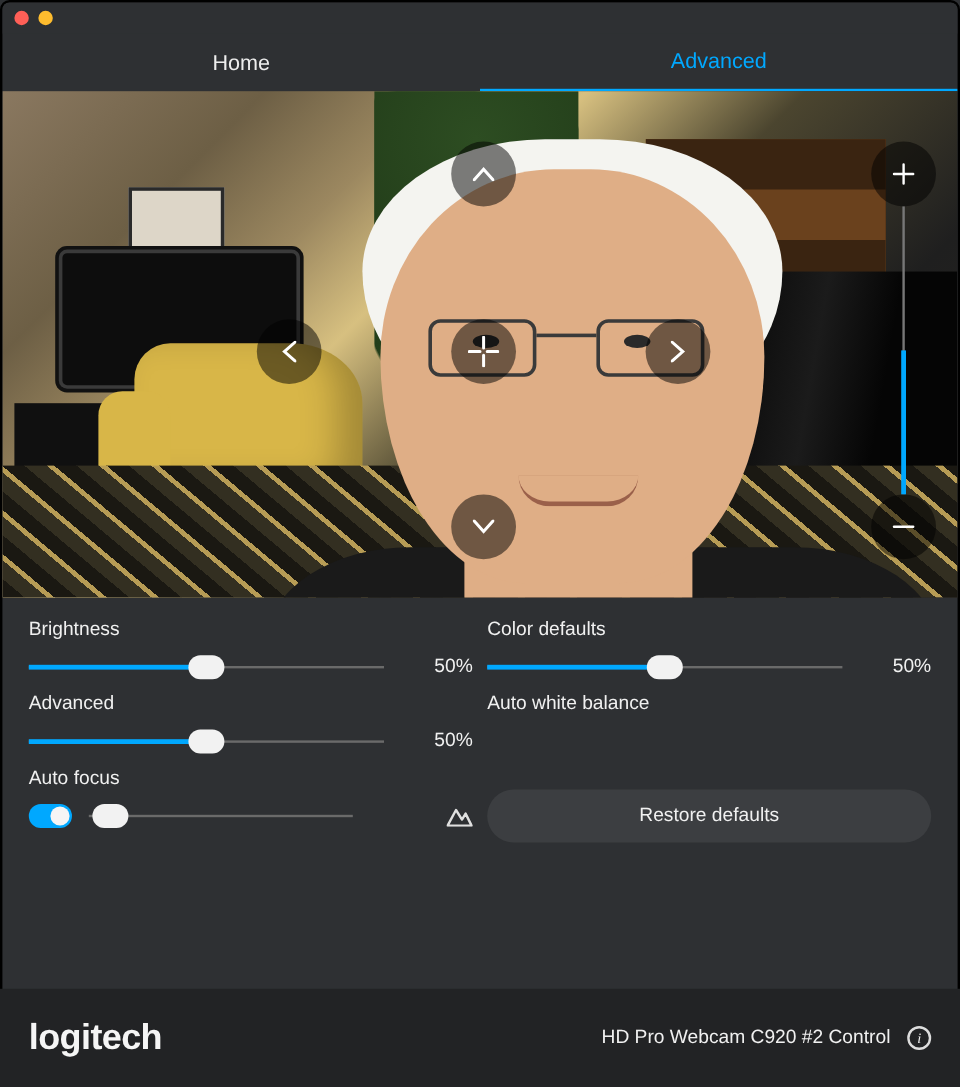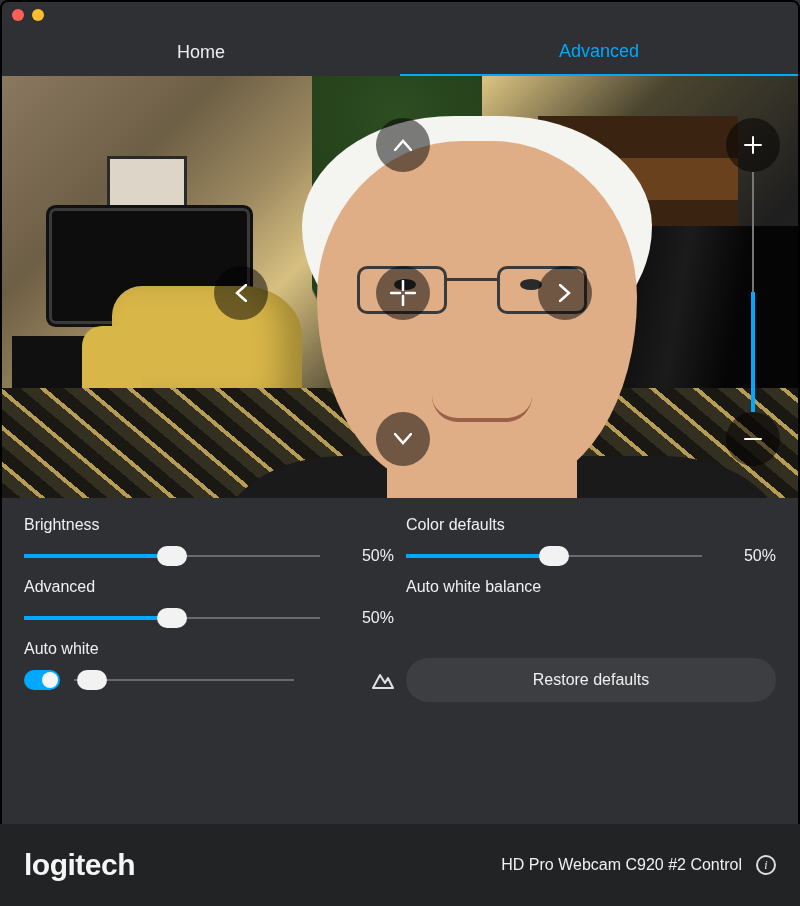--- a/index.html
+++ b/index.html
@@ -276,21 +276,21 @@
       </div>
       <span class="val">50%</span>
     </div>
   </div>
 
   <div>
     <span class="ctrl-label">Auto white balance</span>
   </div>
 
   <div>
-    <span class="ctrl-label">Auto white</span>
+    <span class="ctrl-label">Auto focus</span>
     <div class="ctrl-row auto-focus-row">
       <div class="toggle on"></div>
       <div class="slider" style="max-width:220px">
         <div class="track"></div>
           <div class="thumb" style="left:8%"></div>
       </div>
       <span class="focus-icon">
         <svg width="22" height="18" viewBox="0 0 22 18">
             <path d="M1 17 L8 4 L13 12 L16 7 L21 17 Z" stroke="#e0e0e0" stroke-width="2" fill="none" stroke-linejoin="round"></path>
           </svg>

